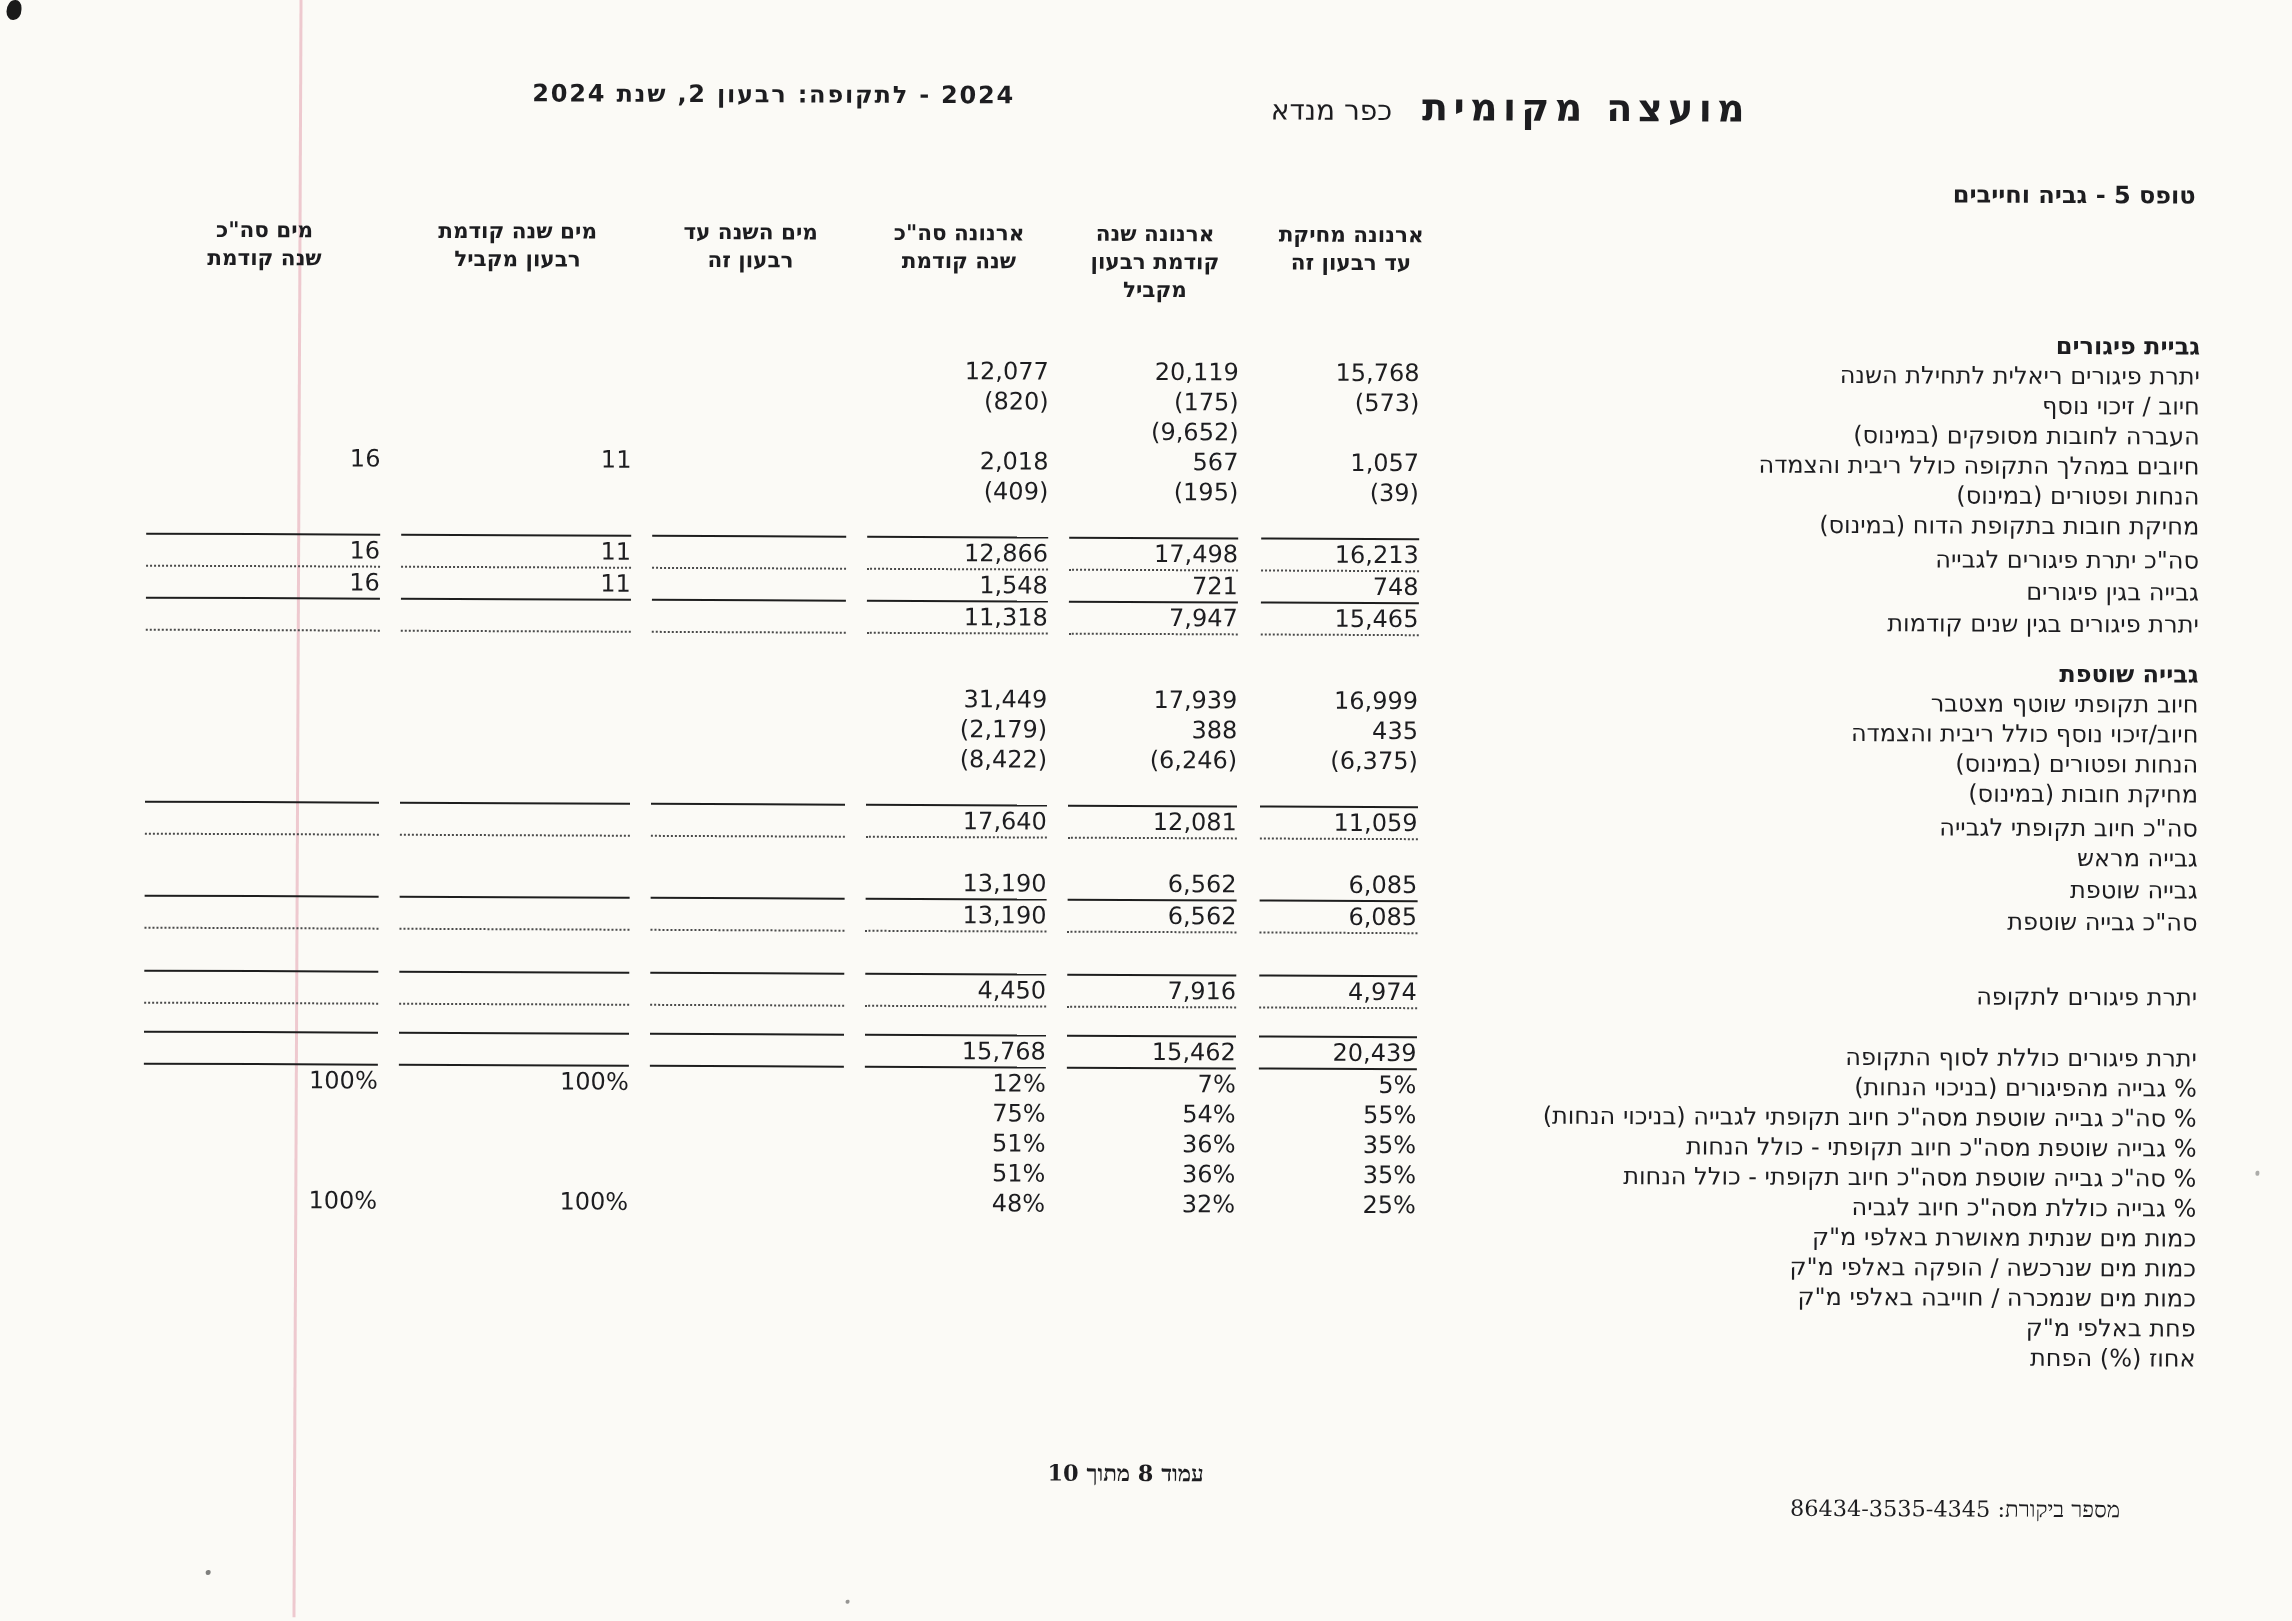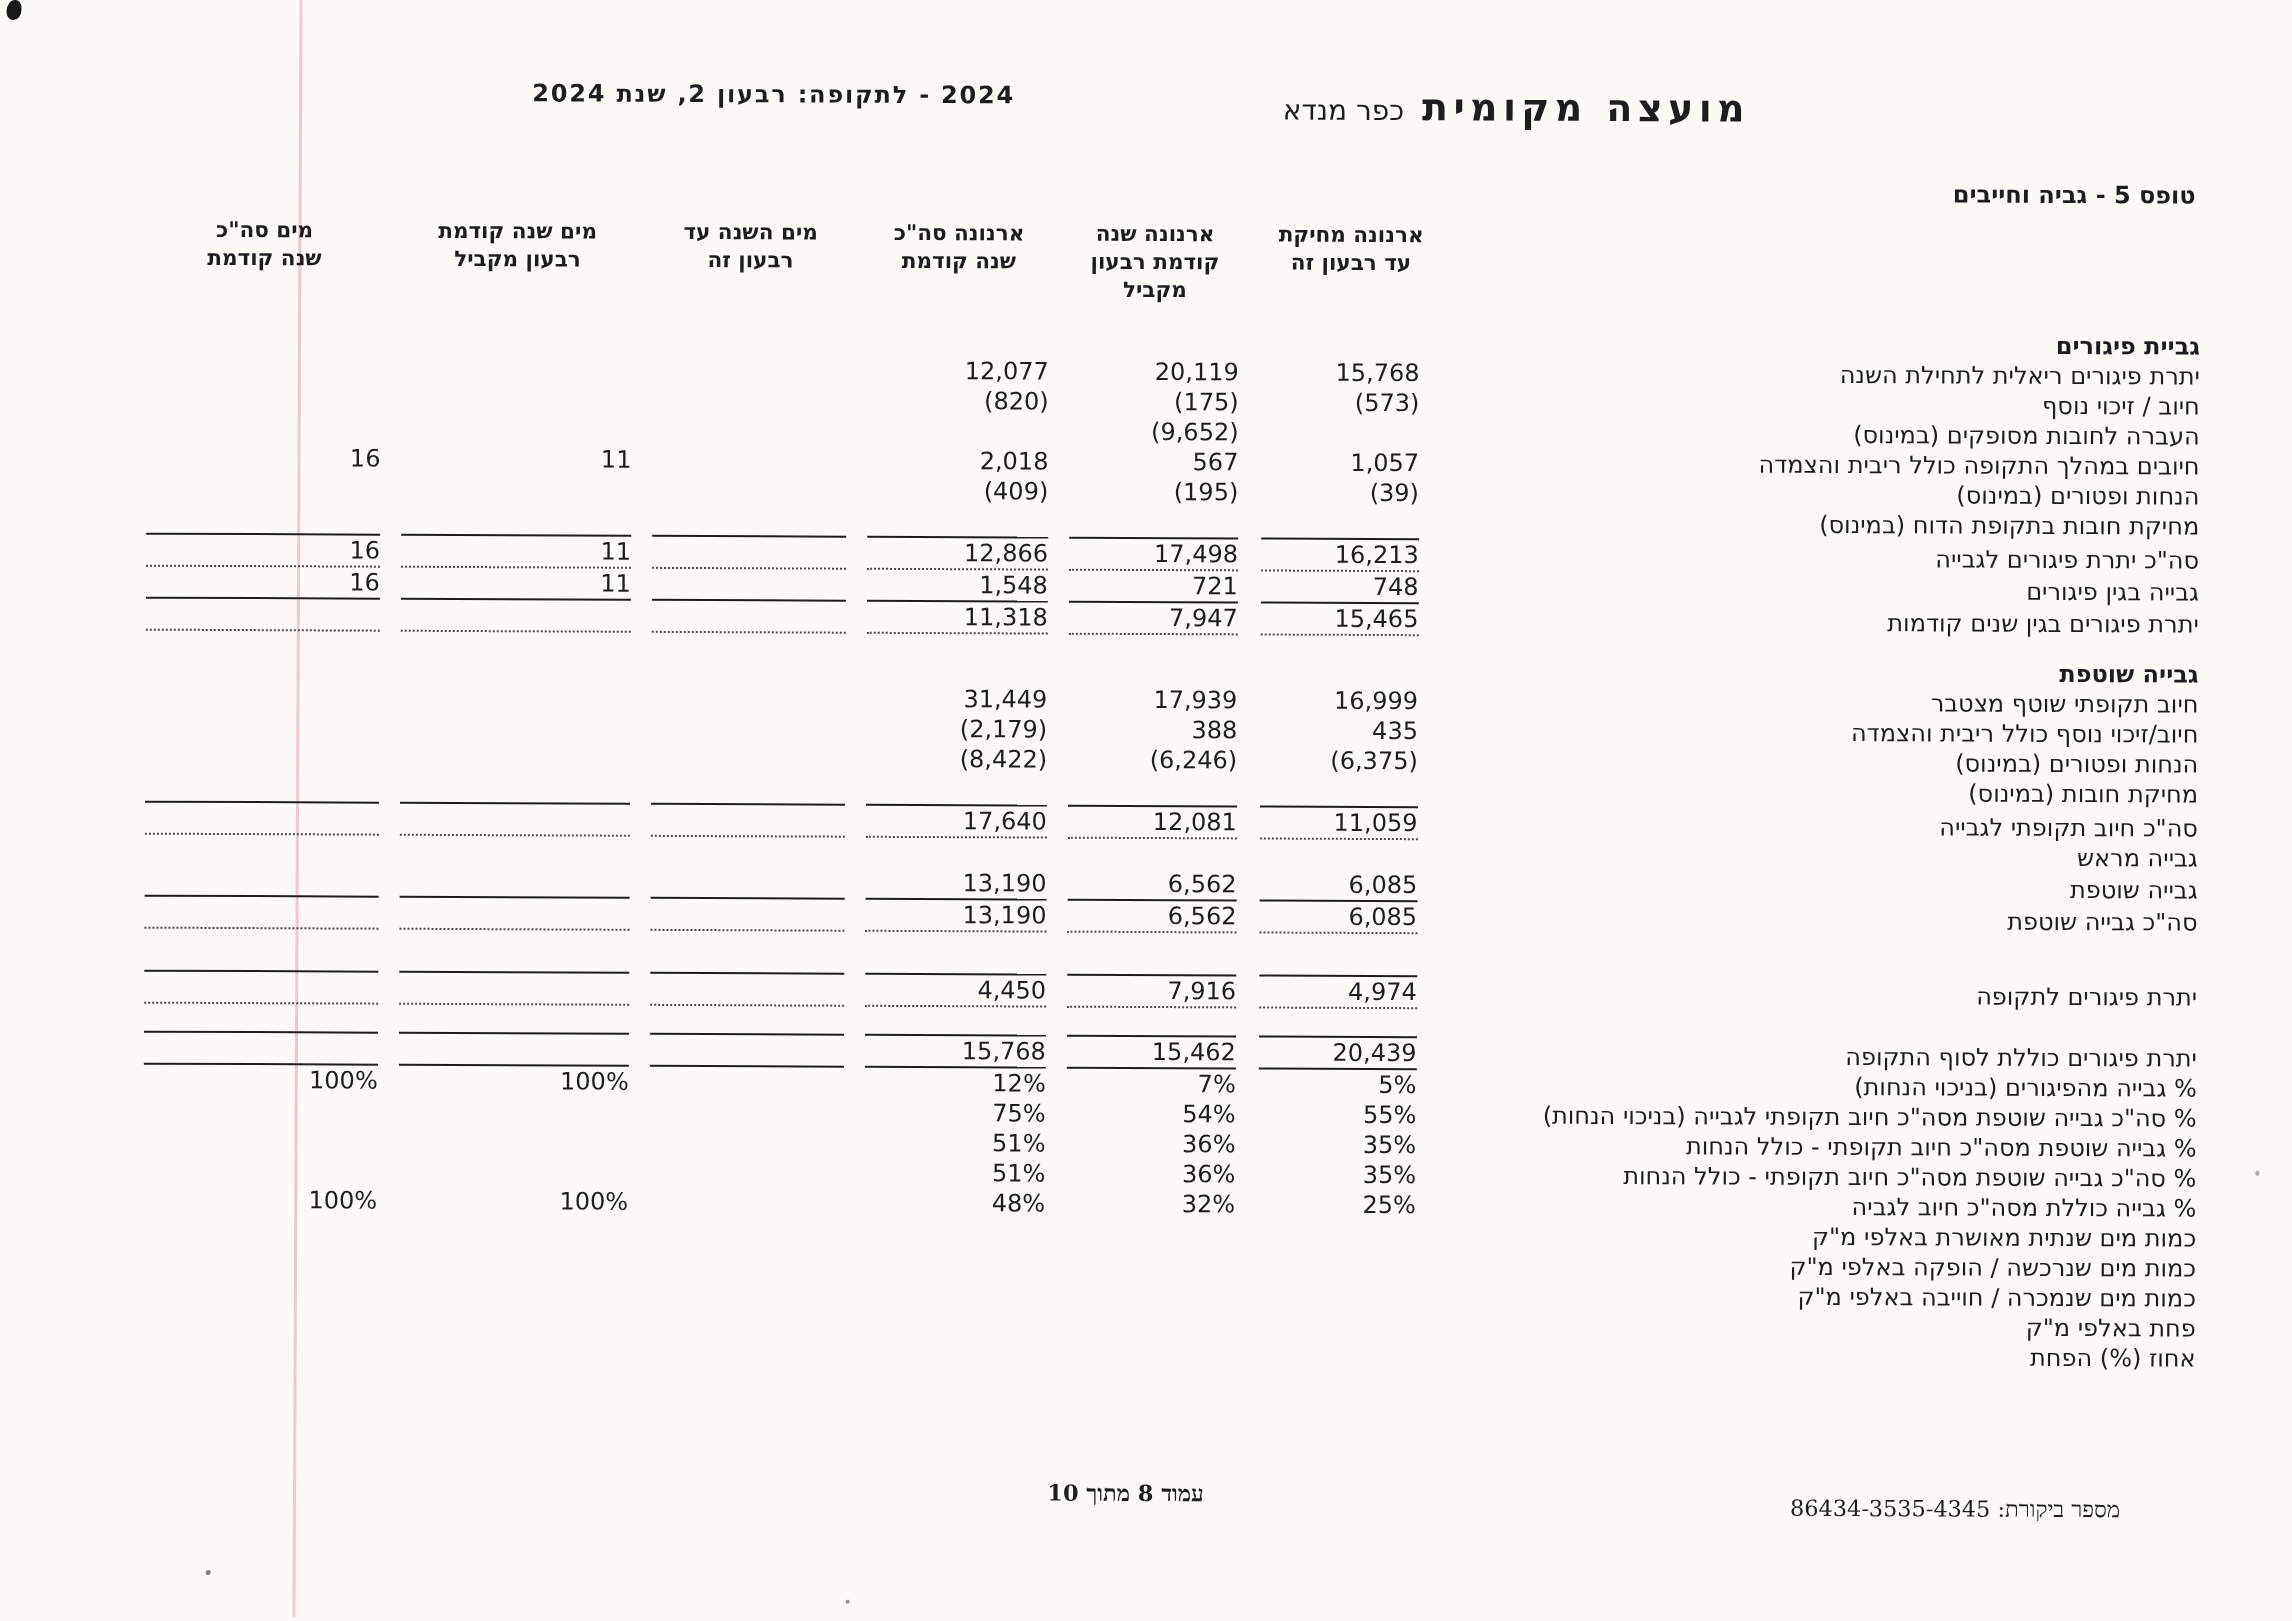--- a/index.html
+++ b/index.html
@@ -14,21 +14,21 @@
   .margin-line{position:absolute;left:296px;top:0;bottom:0;width:2.7px;background:rgba(221,143,160,.45);}
   .speck{position:absolute;background:#1a1a1a;border-radius:60% 40% 55% 45%;}
   .speck.s1{left:2.7px;top:5.4px;width:15px;height:19.7px;}
   .speck.s2{left:209px;top:1574px;width:4.5px;height:4.5px;opacity:.55;}
   .speck.s3{left:849px;top:1601px;width:3.6px;height:3.6px;opacity:.45;}
   .speck.s4{left:2257px;top:1166px;width:3.6px;height:5.4px;opacity:.35;}
 
   
   .title{position:absolute;top:84px;right:546px;white-space:nowrap;}
   .title .muni{font-size:38px;font-weight:bold;letter-spacing:5.4px;}
-  .title .name{font-size:28px;margin-right:18px;}
+  .title .name{font-size:28px;margin-right:30px;}
   .period{
     position:absolute;top:82px;right:1281px;white-space:nowrap;
     font-size:24px;font-weight:bold;letter-spacing:1.8px;
   }
   .subtitle{position:absolute;top:177px;right:100px;font-size:24px;font-weight:bold;}
 
   
   table.rpt{
     position:absolute;top:220px;right:95px;
     border-collapse:collapse;table-layout:fixed;border-spacing:0;
@@ -56,21 +56,21 @@
   td.c1 .cell{margin-right:32px;margin-left:12.5px;}
   .cell.rt{border-top:2.7px solid #1e1e1e;}
   .cell.rb-solid{border-bottom:2.7px solid #1e1e1e;}
   .cell.rb-dotted{border-bottom:2.7px dotted #4a4a4a;}
   tr.spacer td{padding:0;}
 
   
   .page-footer{
     position:absolute;top:1460px;left:1030px;width:197px;text-align:center;
     font-family:"DejaVu Serif","Liberation Serif",serif;
-    font-size:22.4px;font-weight:bold;white-space:nowrap;margin-top:20px;
+    font-size:22.4px;font-weight:bold;white-space:nowrap;
   }
   .audit{
     position:absolute;top:1492px;right:170px;white-space:nowrap;
     font-family:"DejaVu Serif","Liberation Serif",serif;font-size:22.4px;
   }
 </style>
 </head>
 <body>
 
 <div class="content">

